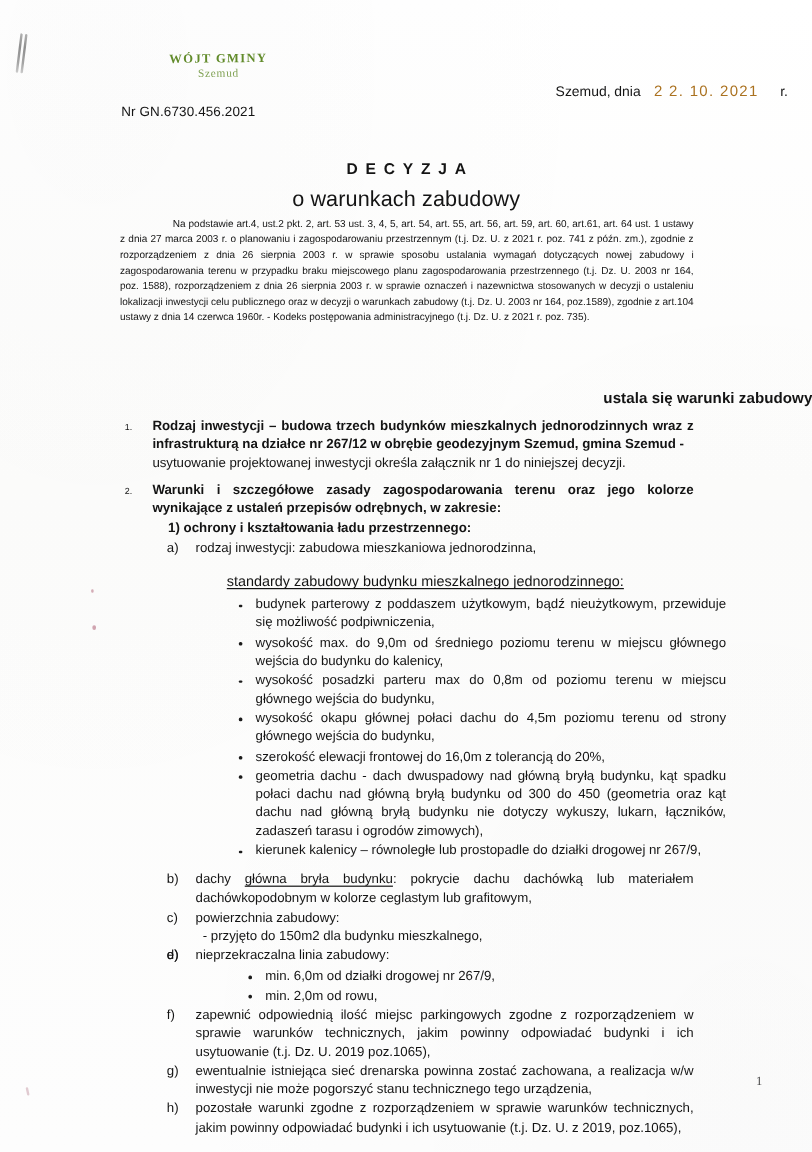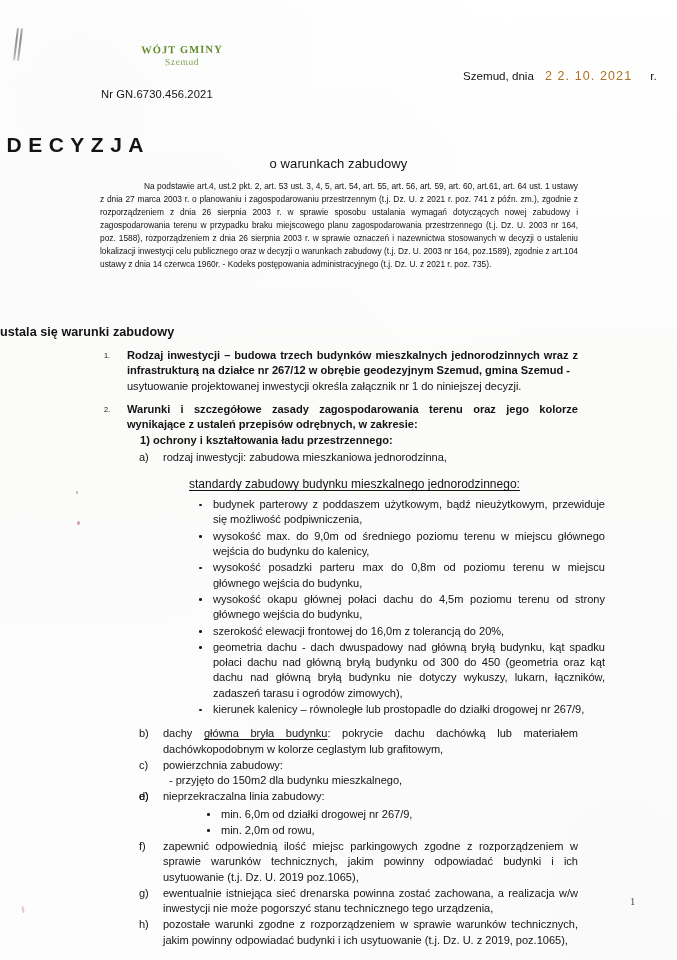--- a/index.html
+++ b/index.html
@@ -109,32 +109,33 @@
     font-size: 11.6px;
     color: #141414;
   }
 
   
   .title-main {
     position: absolute;
     left: 0;
     right: 0;
     top: 133px;
-    font-size: 21px;
+    text-align: center;
+    font-size: 13px;
     font-weight: 700;
     letter-spacing: 6.5px;
     text-indent: 6.5px;
   }
   .title-sub {
     position: absolute;
     left: 0;
     right: 0;
     top: 156px;
     text-align: center;
-    font-size: 13px;
+    font-size: 18px;
     letter-spacing: .1px;
   }
 
   
   .legal-basis {
     position: absolute;
     left: 100px;
     top: 180px;
     width: 478px;
     font-size: 8.35px;
@@ -143,21 +144,21 @@
     text-indent: 44px;
     letter-spacing: -0.01px;
   }
 
   
   .section-heading {
     position: absolute;
     left: 0;
     right: 0;
     top: 325px;
-    text-align: left;
+    text-align: right;
     font-size: 12.6px;
     font-weight: 700;
     letter-spacing: .05px;
   }
 
   
   .clauses {
     position: absolute;
     left: 100px;
     top: 348px;

